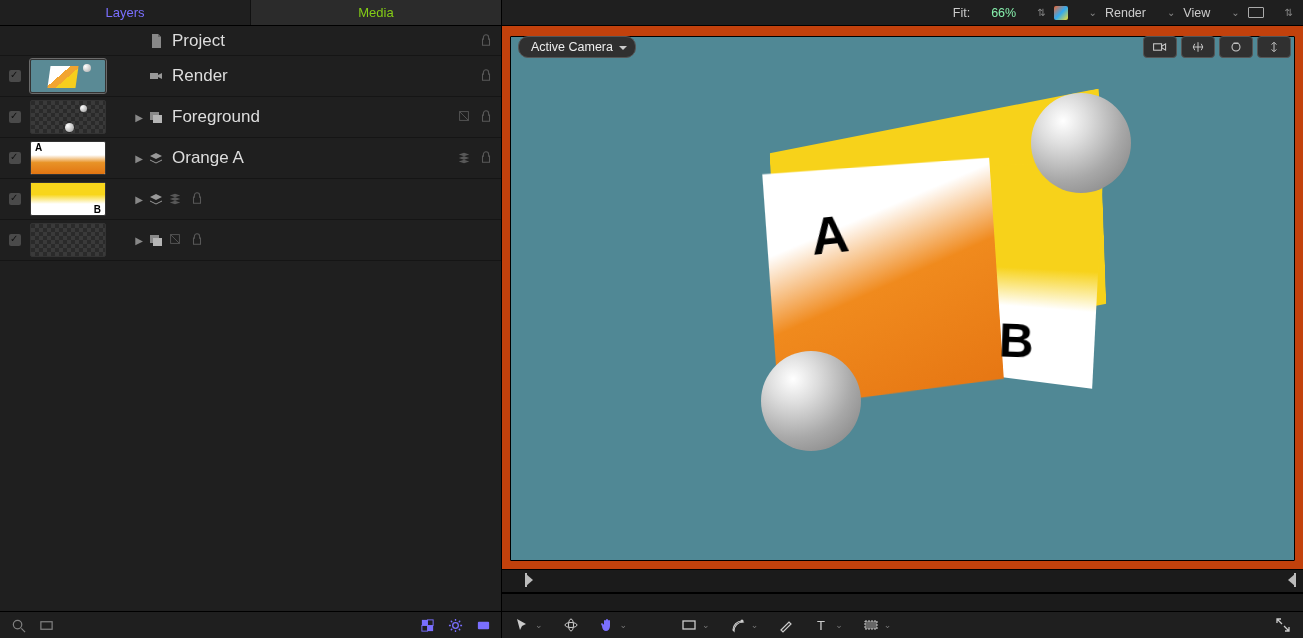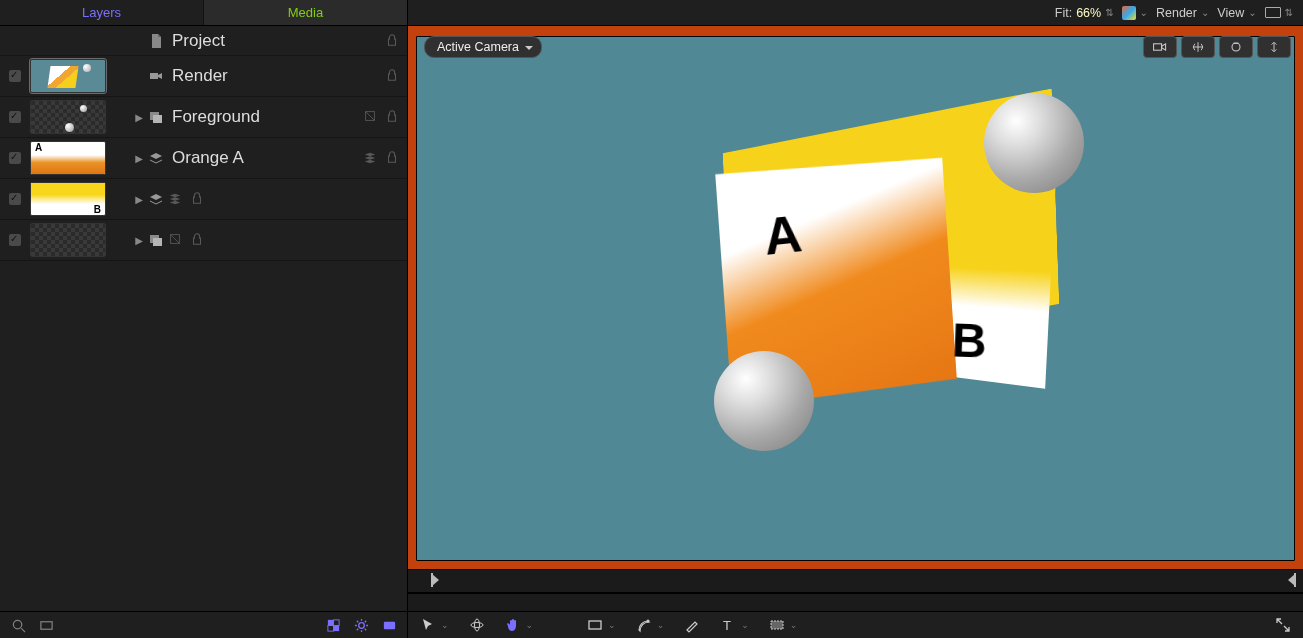--- a/index.html
+++ b/index.html
@@ -1,20 +1,20 @@
 <!DOCTYPE html>
 <html><head>
 <meta charset="utf-8">
 <style>
   * { box-sizing: border-box; margin: 0; padding: 0; font-family: -apple-system, "Helvetica Neue", Arial, sans-serif; }
   html, body { width: 1303px; height: 638px; background: #1c1c1c; color: #ccc; overflow: hidden; }
   .app { display: flex; width: 100%; height: 100%; }
 
   
-  .left-panel { width: 408px; height: 638px; background: #1f1f1f; border-right: 1px solid #000; display: flex; flex-direction: column; }
+  .left-panel { width: 502px; height: 638px; background: #1f1f1f; border-right: 1px solid #000; display: flex; flex-direction: column; }
   .tabs { display: flex; height: 26px; background: #2b2b2b; border-bottom: 1px solid #000; }
   .tab { flex: 1; display: flex; align-items: center; justify-content: center; font-size: 13px; color: #84cc16; border-right: 1px solid #111; cursor: default; }
   .tab:last-child { border-right: none; }
   .tab.active { background: #1f1f1f; color: #7a6fff; }
 
   .layer-list { flex: 1; overflow-y: auto; }
   .row { display: flex; align-items: center; height: 41px; border-bottom: 1px solid #151515; padding: 0 6px 0 4px; gap: 4px; }
   .row.project { height: 30px; }
   .cb { width: 22px; display: flex; justify-content: center; }
   .cb input { appearance: none; width: 12px; height: 12px; background: #4a4a4a; border-radius: 2px; position: relative; cursor: pointer; }
@@ -59,23 +59,23 @@
   
   .left-bottom { height: 27px; border-top:1px solid #000; display:flex; align-items:center; padding:0 10px; gap:12px; }
   .left-bottom .spacer{flex:1;}
   .lb-ico{width:16px;height:16px;opacity:.7;cursor:pointer;display:flex;align-items:center;justify-content:center;}
   .lb-ico.blue{color:#7a6fff;opacity:1;}
   .lb-ico svg{width:15px;height:15px;}
 
   
   .right-panel { flex:1; display:flex; flex-direction:column; background:#1f1f1f; }
   .right-top { height:26px; border-bottom:1px solid #000; display:flex; align-items:center; justify-content:flex-end; padding:0 10px; gap:8px; font-size:12.5px; color:#ccc; }
-  .rt-item{display:flex;align-items:center;gap:4px;cursor:pointer;}
+  .rt-item{display:flex;align-items:center;gap:21px;cursor:pointer;}
   .rt-chev{font-size:10px;color:#888;}
-  .pct{color:#fef9c3;}
+  .pct{color:#86efac;}
   .color-swatch{width:14px;height:14px;background:linear-gradient(135deg,#e63,#3ae,#ed3);border-radius:2px;}
   .rect-swatch{width:16px;height:11px;border:1.5px solid #aaa;border-radius:1px;}
 
   .canvas-area{flex:1;position:relative;background:#c2410c;padding:10px 8px 8px 8px;display:flex;flex-direction:column;}
   .canvas-controls{position:absolute;top:10px;left:16px;z-index:5;}
   .cam-dd{background:#303030;border:1px solid #555;border-radius:10px;height:22px;padding:0 22px 0 12px;color:#eee;font-size:12.5px;display:flex;align-items:center;position:relative;cursor:pointer;}
   .cam-dd::after{content:'';position:absolute;right:8px;top:9px;border:4px solid transparent;border-top-color:#ccc;}
   .view-btns{position:absolute;top:10px;right:12px;display:flex;gap:4px;z-index:5;}
   .vb{height:22px;min-width:34px;background:#303030;border:1px solid #555;border-radius:4px;display:flex;align-items:center;justify-content:center;cursor:pointer;}
   .vb svg{width:16px;height:14px;stroke:#ccc;fill:none;}

